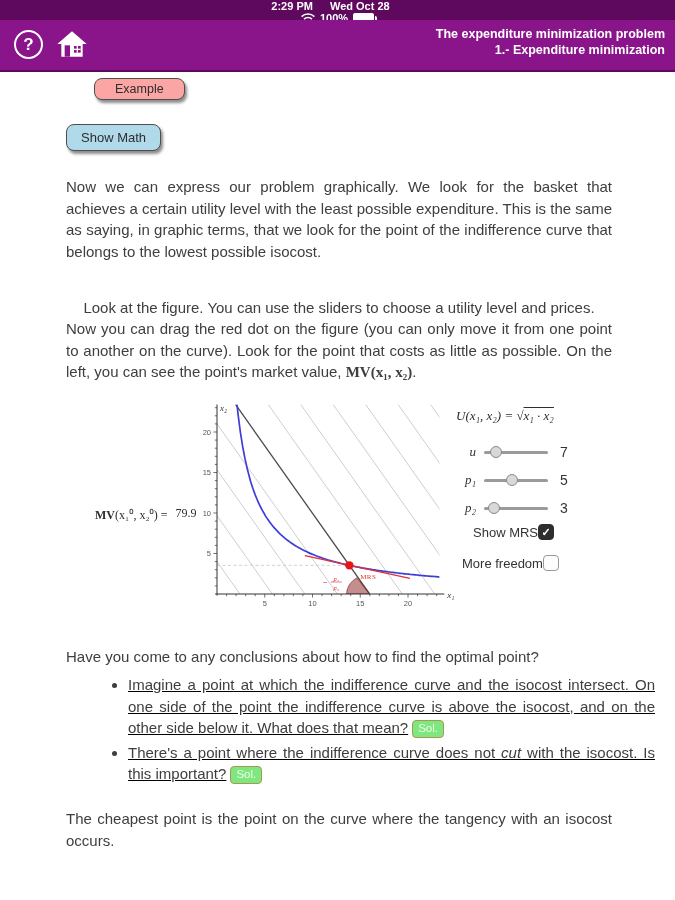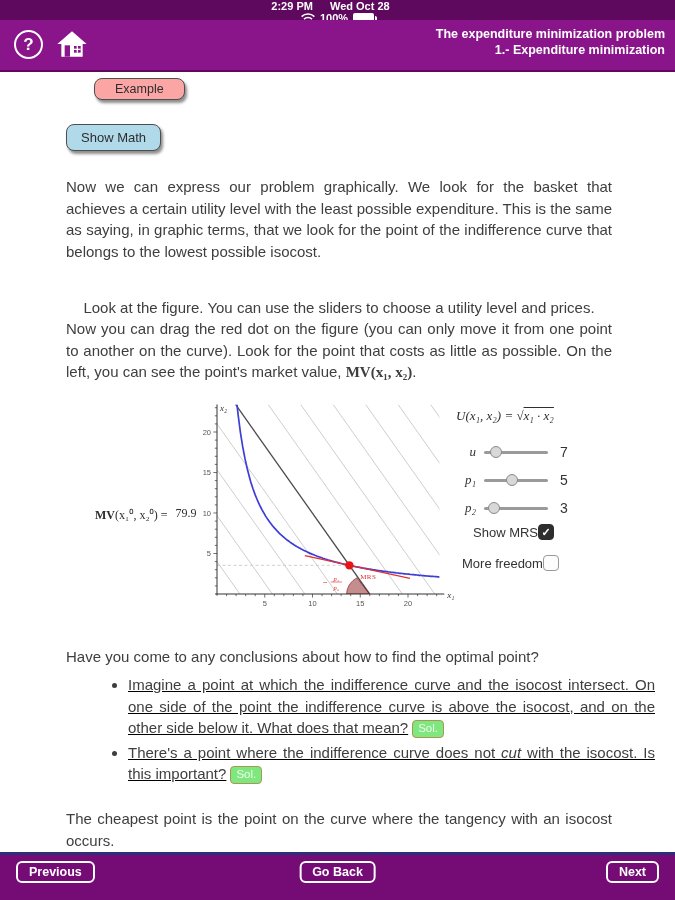--- a/index.html
+++ b/index.html
@@ -240,19 +240,14 @@
 
   <div class="para" id="q">Have you come to any conclusions about how to find the optimal point?</div>
 
   <ul class="bullets">
     <li><span>Imagine a point at which the indifference curve and the isocost intersect. On one side of the point the indifference curve is above the isocost, and on the other side below it. What does that mean?</span><button class="sol-btn">Sol.</button></li>
     <li><span>There's a point where the indifference curve does not </span><i>cut</i><span> with the isocost. Is this important?</span><button class="sol-btn">Sol.</button></li>
   </ul>
 
   <div class="para" id="final">The cheapest point is the point on the curve where the tangency with an isocost occurs.</div>
 
-  <div class="footer">
-    <button class="fbtn" id="prev">Previous</button>
-    <button class="fbtn" id="goback">Go Back</button>
-    <button class="fbtn" id="next">Next</button>
-  </div>
 
 </div>
 
 </body></html>

